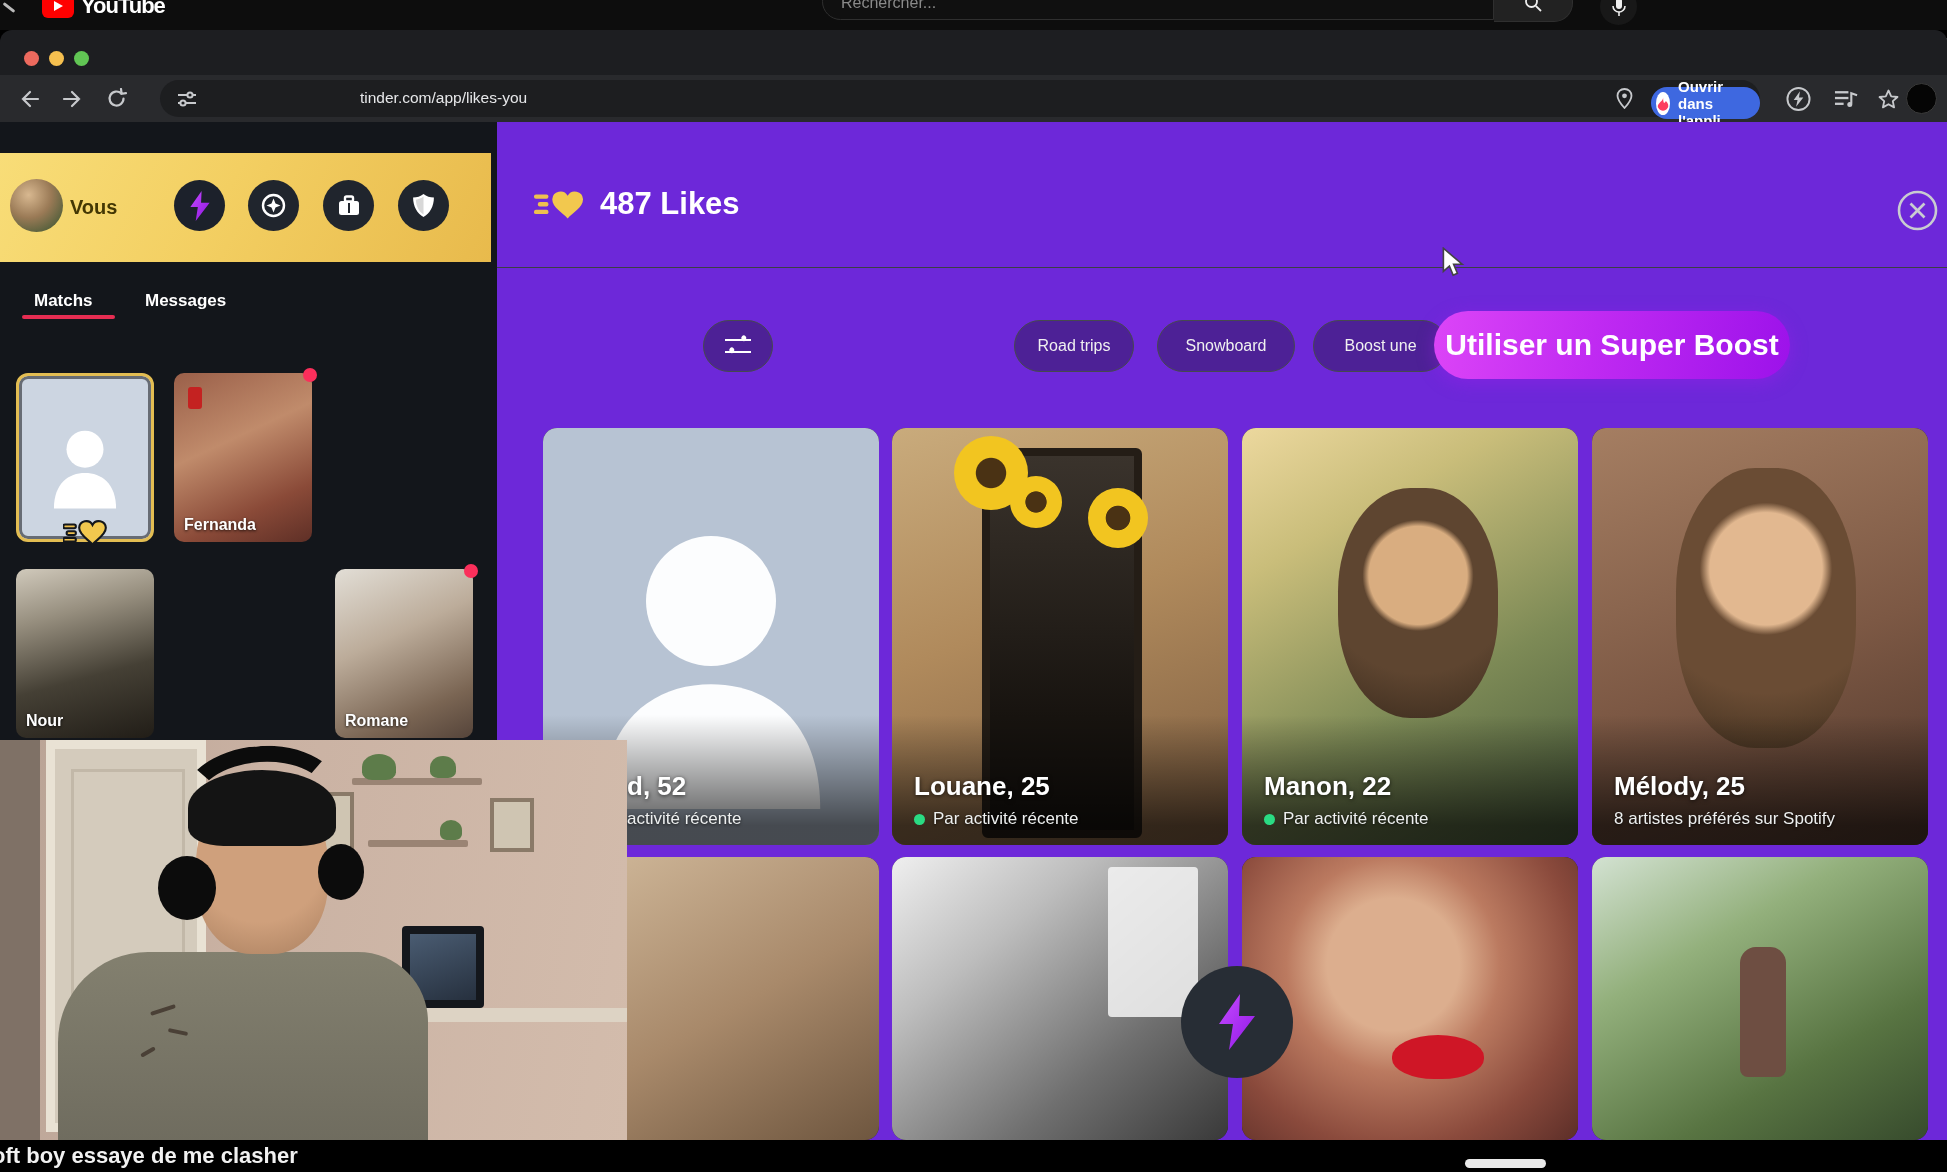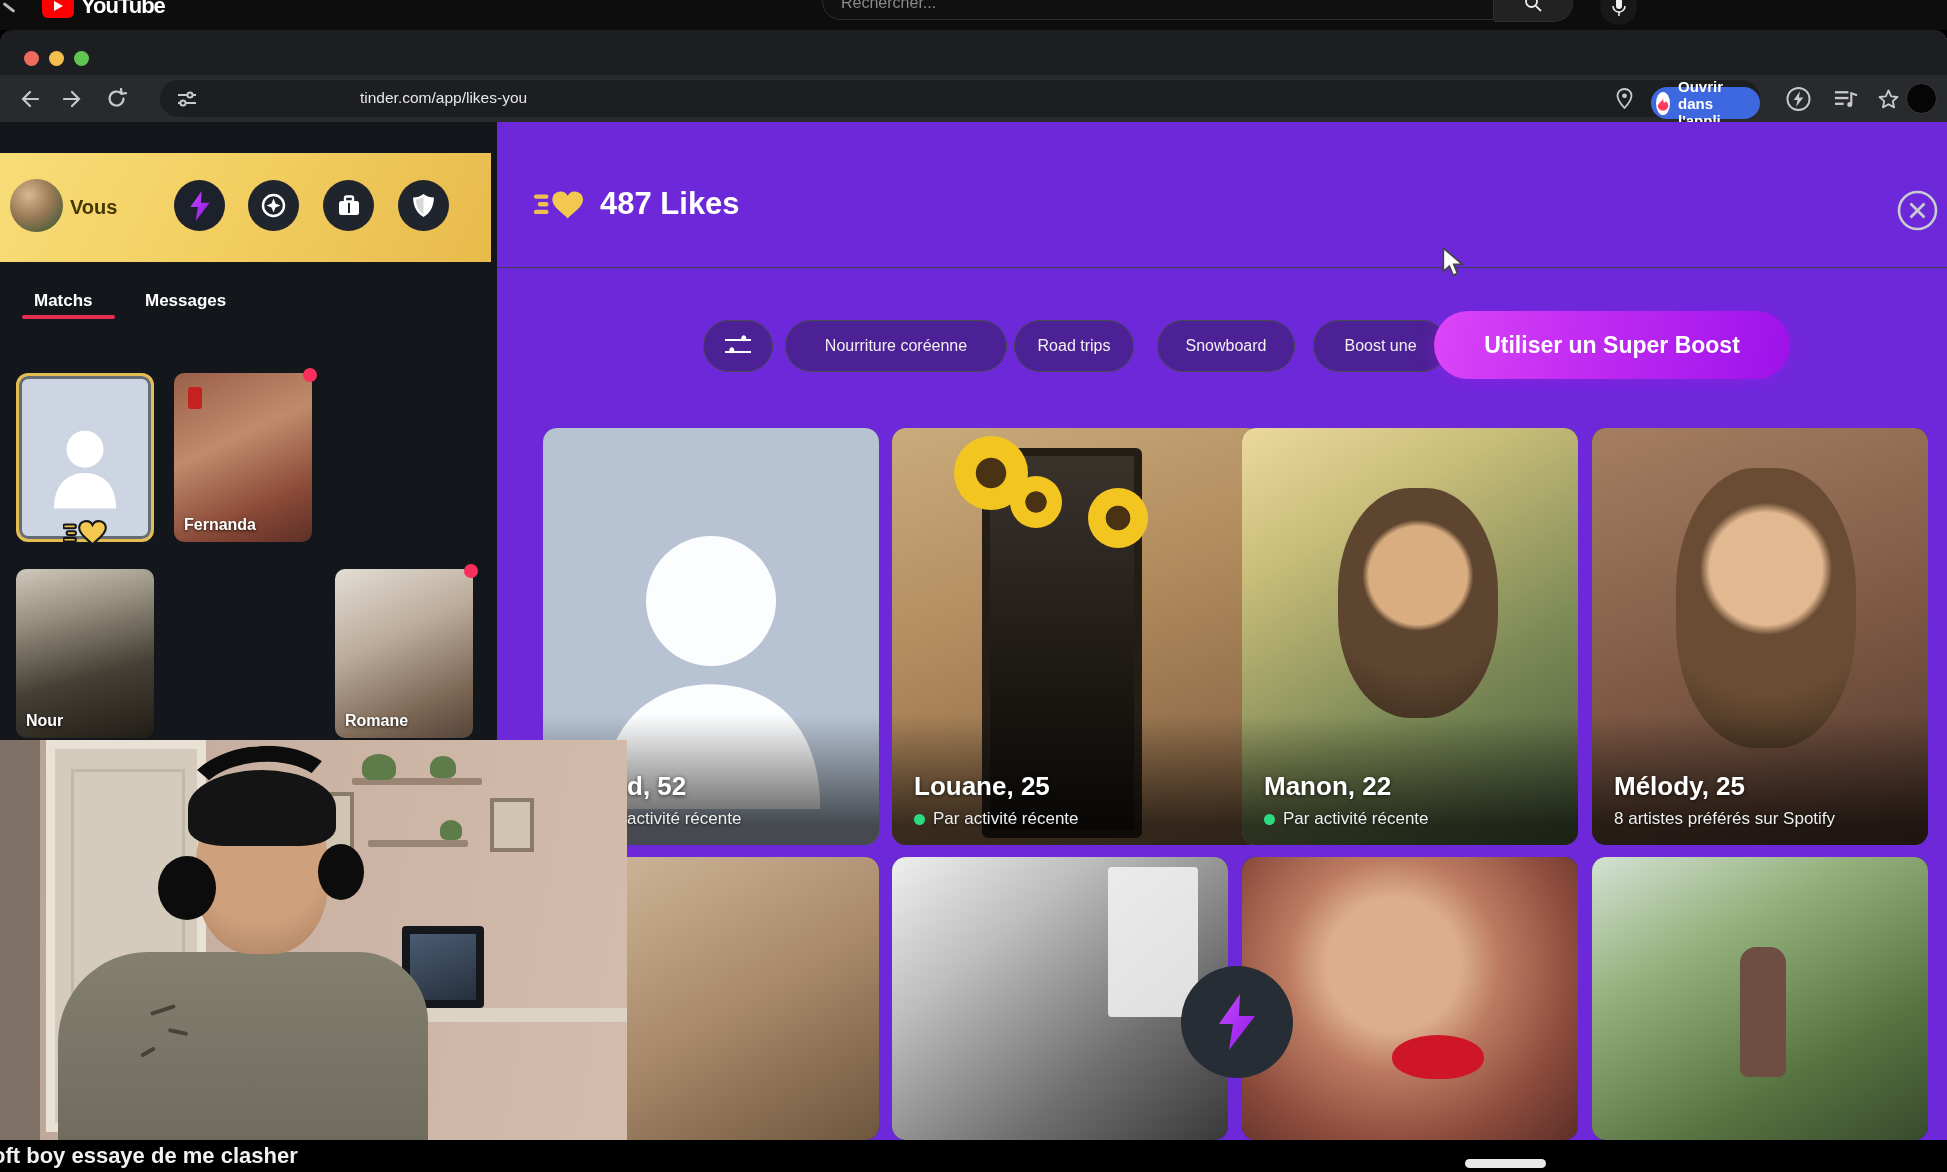--- a/index.html
+++ b/index.html
@@ -72,21 +72,21 @@
   .mt-zoe{background:linear-gradient(155deg,#303030 0%,#8e8e8c 32%,#d2cdc5 62%,#9a9288 100%);}
   .mt-romane{background:linear-gradient(155deg,#e2ded6 0%,#bcac9a 40%,#7a6553 78%,#55443a 100%);}
   .can{position:absolute;left:14px;top:14px;width:14px;height:22px;border-radius:3px;background:#c42221;}
 
   
   #likes-title-row{left:534px;top:64px;display:flex;align-items:center;gap:16px;}
   #likes-title{color:#fff;font-size:31px;font-weight:800;}
   #main-close{left:1897px;top:68px;width:41px;height:41px;}
   #main-divider{left:497px;top:145px;width:1450px;height:1px;background:#3c3f43;}
   .chip{top:198px;height:52px;border:1.5px solid #46494e;border-radius:27px;box-sizing:border-box;display:flex;align-items:center;justify-content:center;color:#f0f0f0;font-size:16px;background:rgba(18,21,26,.35);}
-  #boost-btn{left:1434px;top:189px;width:356px;height:68px;border-radius:34px;background:linear-gradient(100deg,#dc45f7 0%,#c02af2 45%,#9c12ea 100%);display:flex;align-items:center;justify-content:center;color:#fff;font-size:23px;font-weight:800;box-shadow:0 4px 18px rgba(170,30,240,.35);}
+  #boost-btn{left:1434px;top:189px;width:356px;height:68px;border-radius:34px;background:linear-gradient(100deg,#dc45f7 0%,#c02af2 45%,#9c12ea 100%);display:flex;align-items:center;justify-content:center;color:#fff;font-size:30px;font-weight:800;box-shadow:0 4px 18px rgba(170,30,240,.35);}
 
   
   .lcard{width:336px;border-radius:14px;overflow:hidden;background:#222;}
   .row1{top:306px;height:417px;}
   .row2{top:735px;height:283px;}
   .lgrad{position:absolute;left:0;right:0;bottom:0;height:130px;background:linear-gradient(180deg,rgba(0,0,0,0) 0%,rgba(0,0,0,.62) 85%);}
   .lmeta{position:absolute;left:22px;bottom:16px;}
   .lname{color:#fff;font-size:26px;font-weight:800;text-shadow:0 1px 4px rgba(0,0,0,.7);}
   .lstatus{margin-top:7px;display:flex;align-items:center;gap:8px;color:#eef0f0;font-size:17px;text-shadow:0 1px 3px rgba(0,0,0,.7);}
   .greendot{width:11px;height:11px;border-radius:50%;background:#2adb83;}
@@ -406,42 +406,41 @@
     <div id="main-divider" class="abs"></div>
 
     <div class="chip abs" style="left:703px;width:70px;">
       <svg width="30" height="26" viewBox="0 0 30 26">
           <line x1="2" y1="7" x2="28" y2="7" stroke="#fff" stroke-width="2"></line>
           <path d="M19,3.2 a2.6,2.6 0 0 1 3.6,0 a2.6,2.6 0 0 1 0,3.6 L21,8.6 L19,6.8 a2.6,2.6 0 0 1 0,-3.6 Z" fill="#fff"></path>
           <line x1="2" y1="19" x2="28" y2="19" stroke="#fff" stroke-width="2"></line>
           <path d="M7,15.2 a2.6,2.6 0 0 1 3.6,0 a2.6,2.6 0 0 1 0,3.6 L9,20.6 L7,18.8 a2.6,2.6 0 0 1 0,-3.6 Z" fill="#fff"></path>
         </svg>
     </div>
-    <div class="chip abs" style="left:785px;width:222px;">Nourriture coréenne</div>
     <div class="chip abs" style="left:1014px;width:120px;">Road trips</div>
     <div class="chip abs" style="left:1157px;width:138px;">Snowboard</div>
     <div class="chip abs" style="left:1313px;width:135px;">Boost une</div>
     <div id="boost-btn" class="abs">Utiliser un Super Boost</div>
 
     <div class="lcard row1 abs" style="left:543px;">
       <div class="photo ph-placeholder" style="position:absolute;inset:0;">
         <svg class="sil" width="260" height="330" viewBox="0 0 100 120">
             <circle cx="50" cy="40" r="25" fill="#fcfdfe"></circle>
             <path d="M8,120 C8,86 28,72 50,72 C72,72 92,86 92,120 Z" fill="#fcfdfe"></path>
           </svg>
       </div>
       <div class="lgrad"></div>
       <div class="lmeta shifted">
         <div class="lname">d, 52</div>
         <div class="lstatus">
             <span>activité récente</span>
           </div>
       </div>
     </div>
-    <div class="lcard row1 abs" style="left:892px;padding-left:33px;">
+    <div class="lcard row1 abs" style="left:892px;">
       <div class="photo ph-louane" style="position:absolute;inset:0;">
         <div class="mirror"></div>
         <div class="sunflower" style="left:62px;top:8px;width:74px;height:74px;"></div>
         <div class="sunflower" style="left:118px;top:48px;width:52px;height:52px;"></div>
         <div class="sunflower" style="left:196px;top:60px;width:60px;height:60px;"></div>
       </div>
       <div class="lgrad"></div>
       <div class="lmeta">
         <div class="lname">Louane, 25</div>
         <div class="lstatus">

